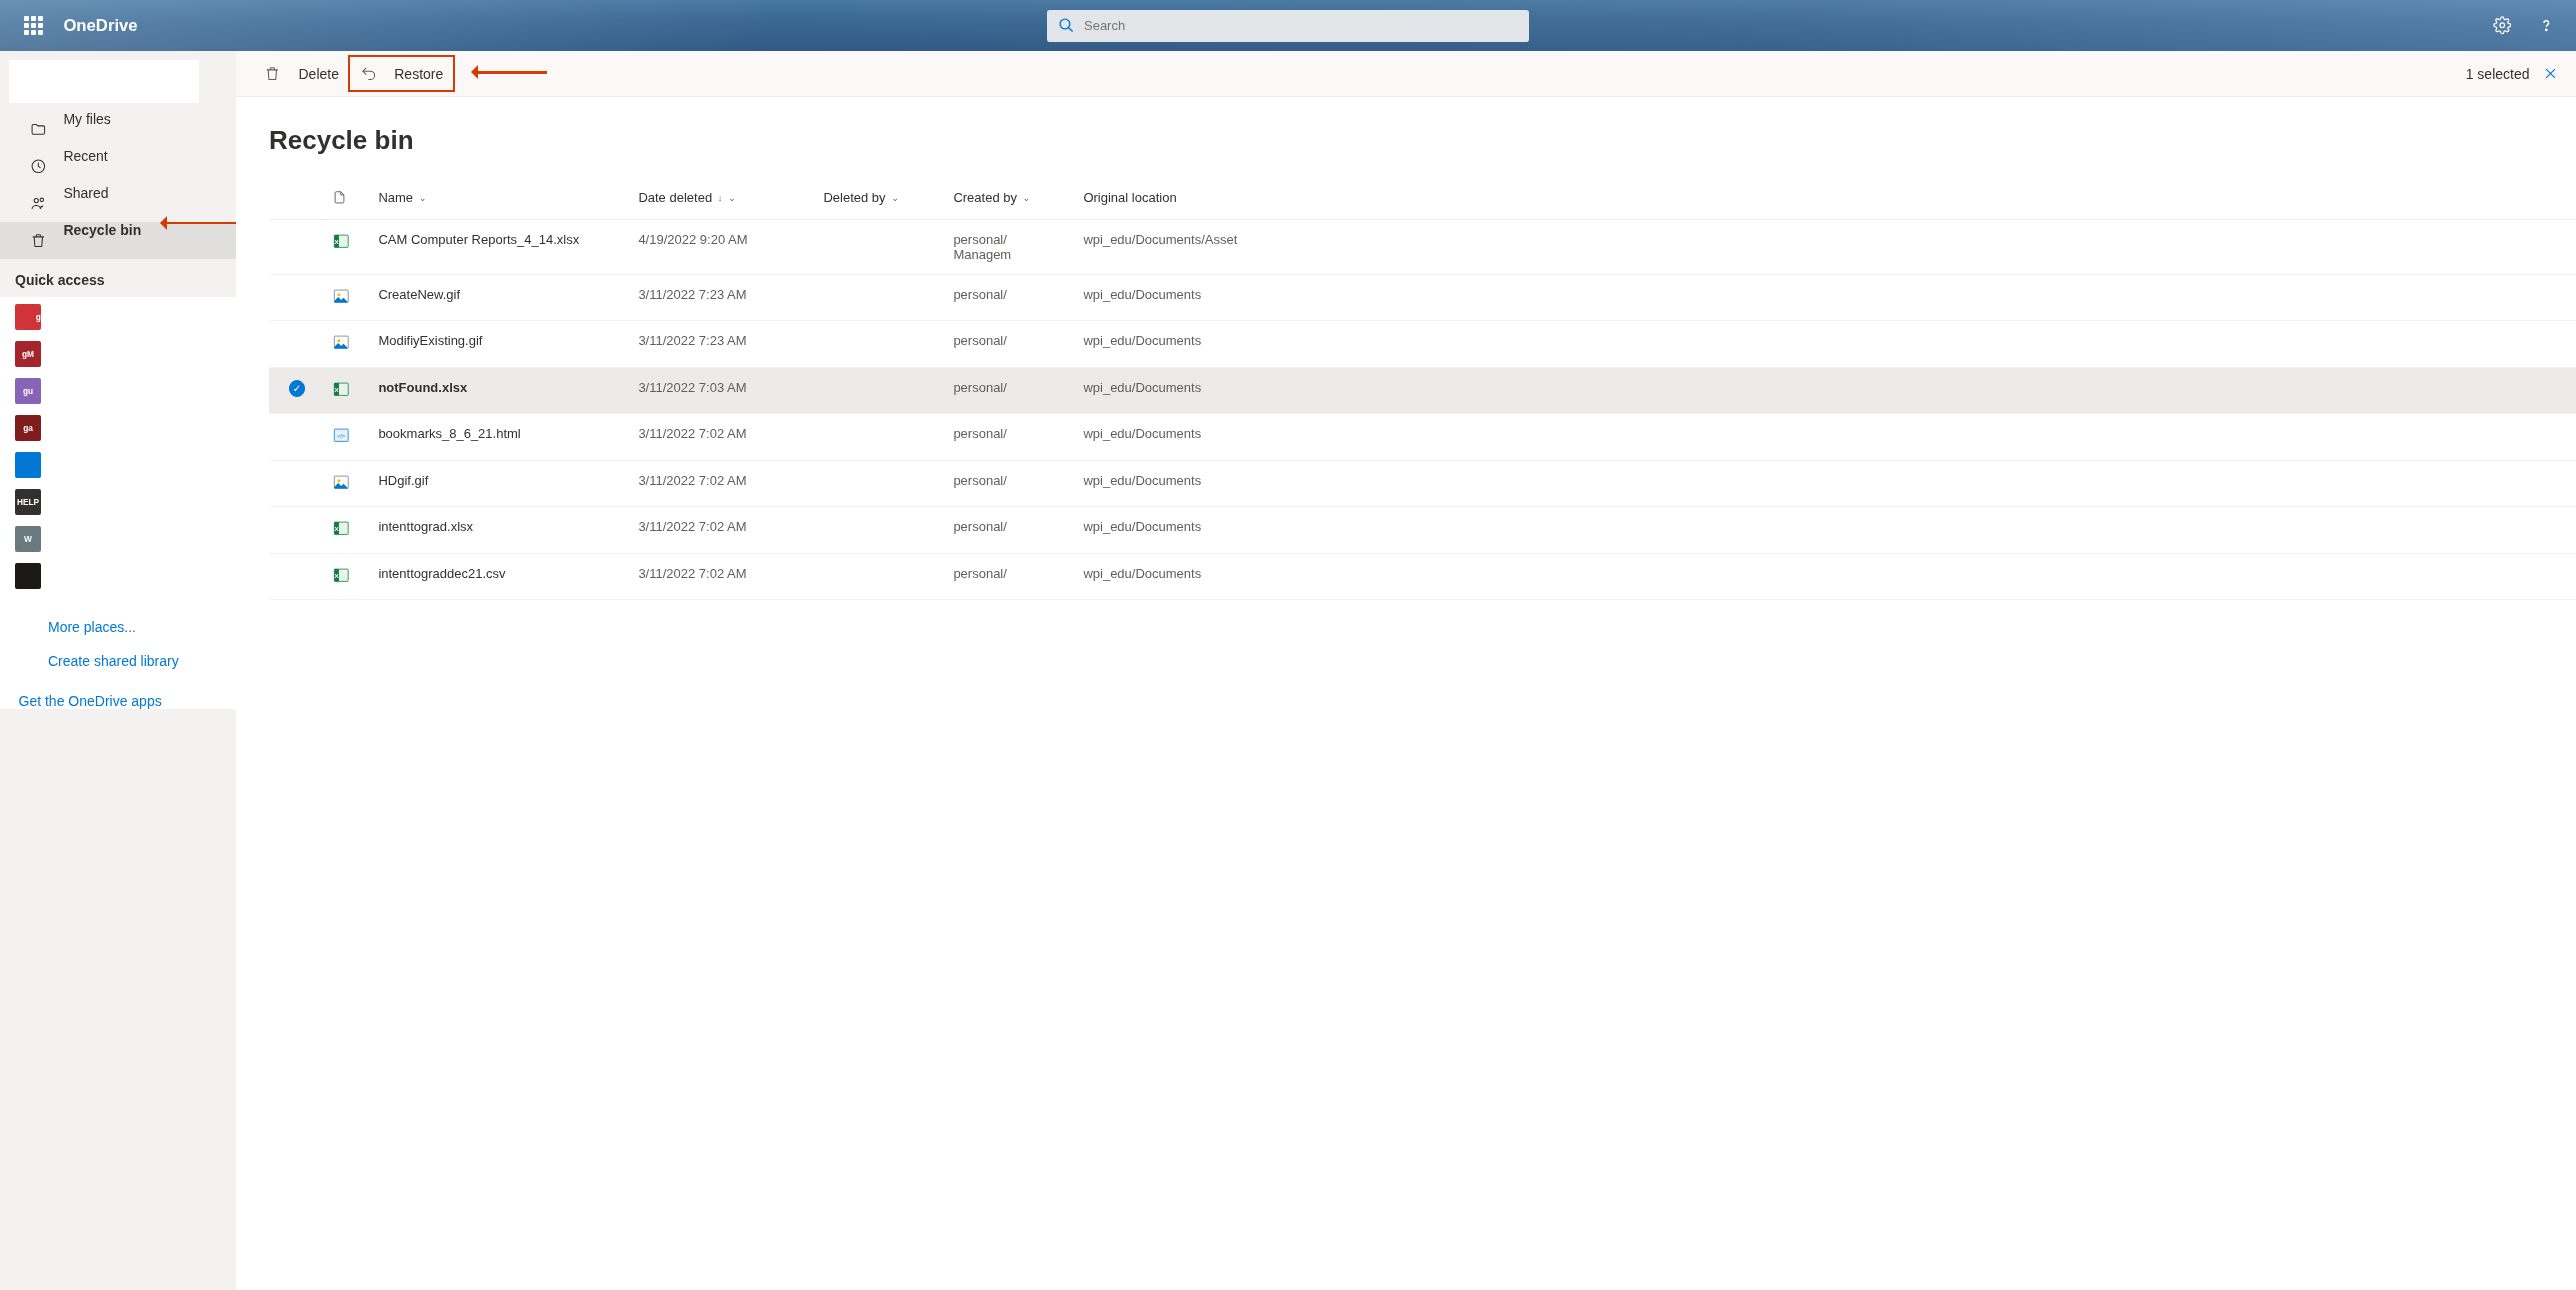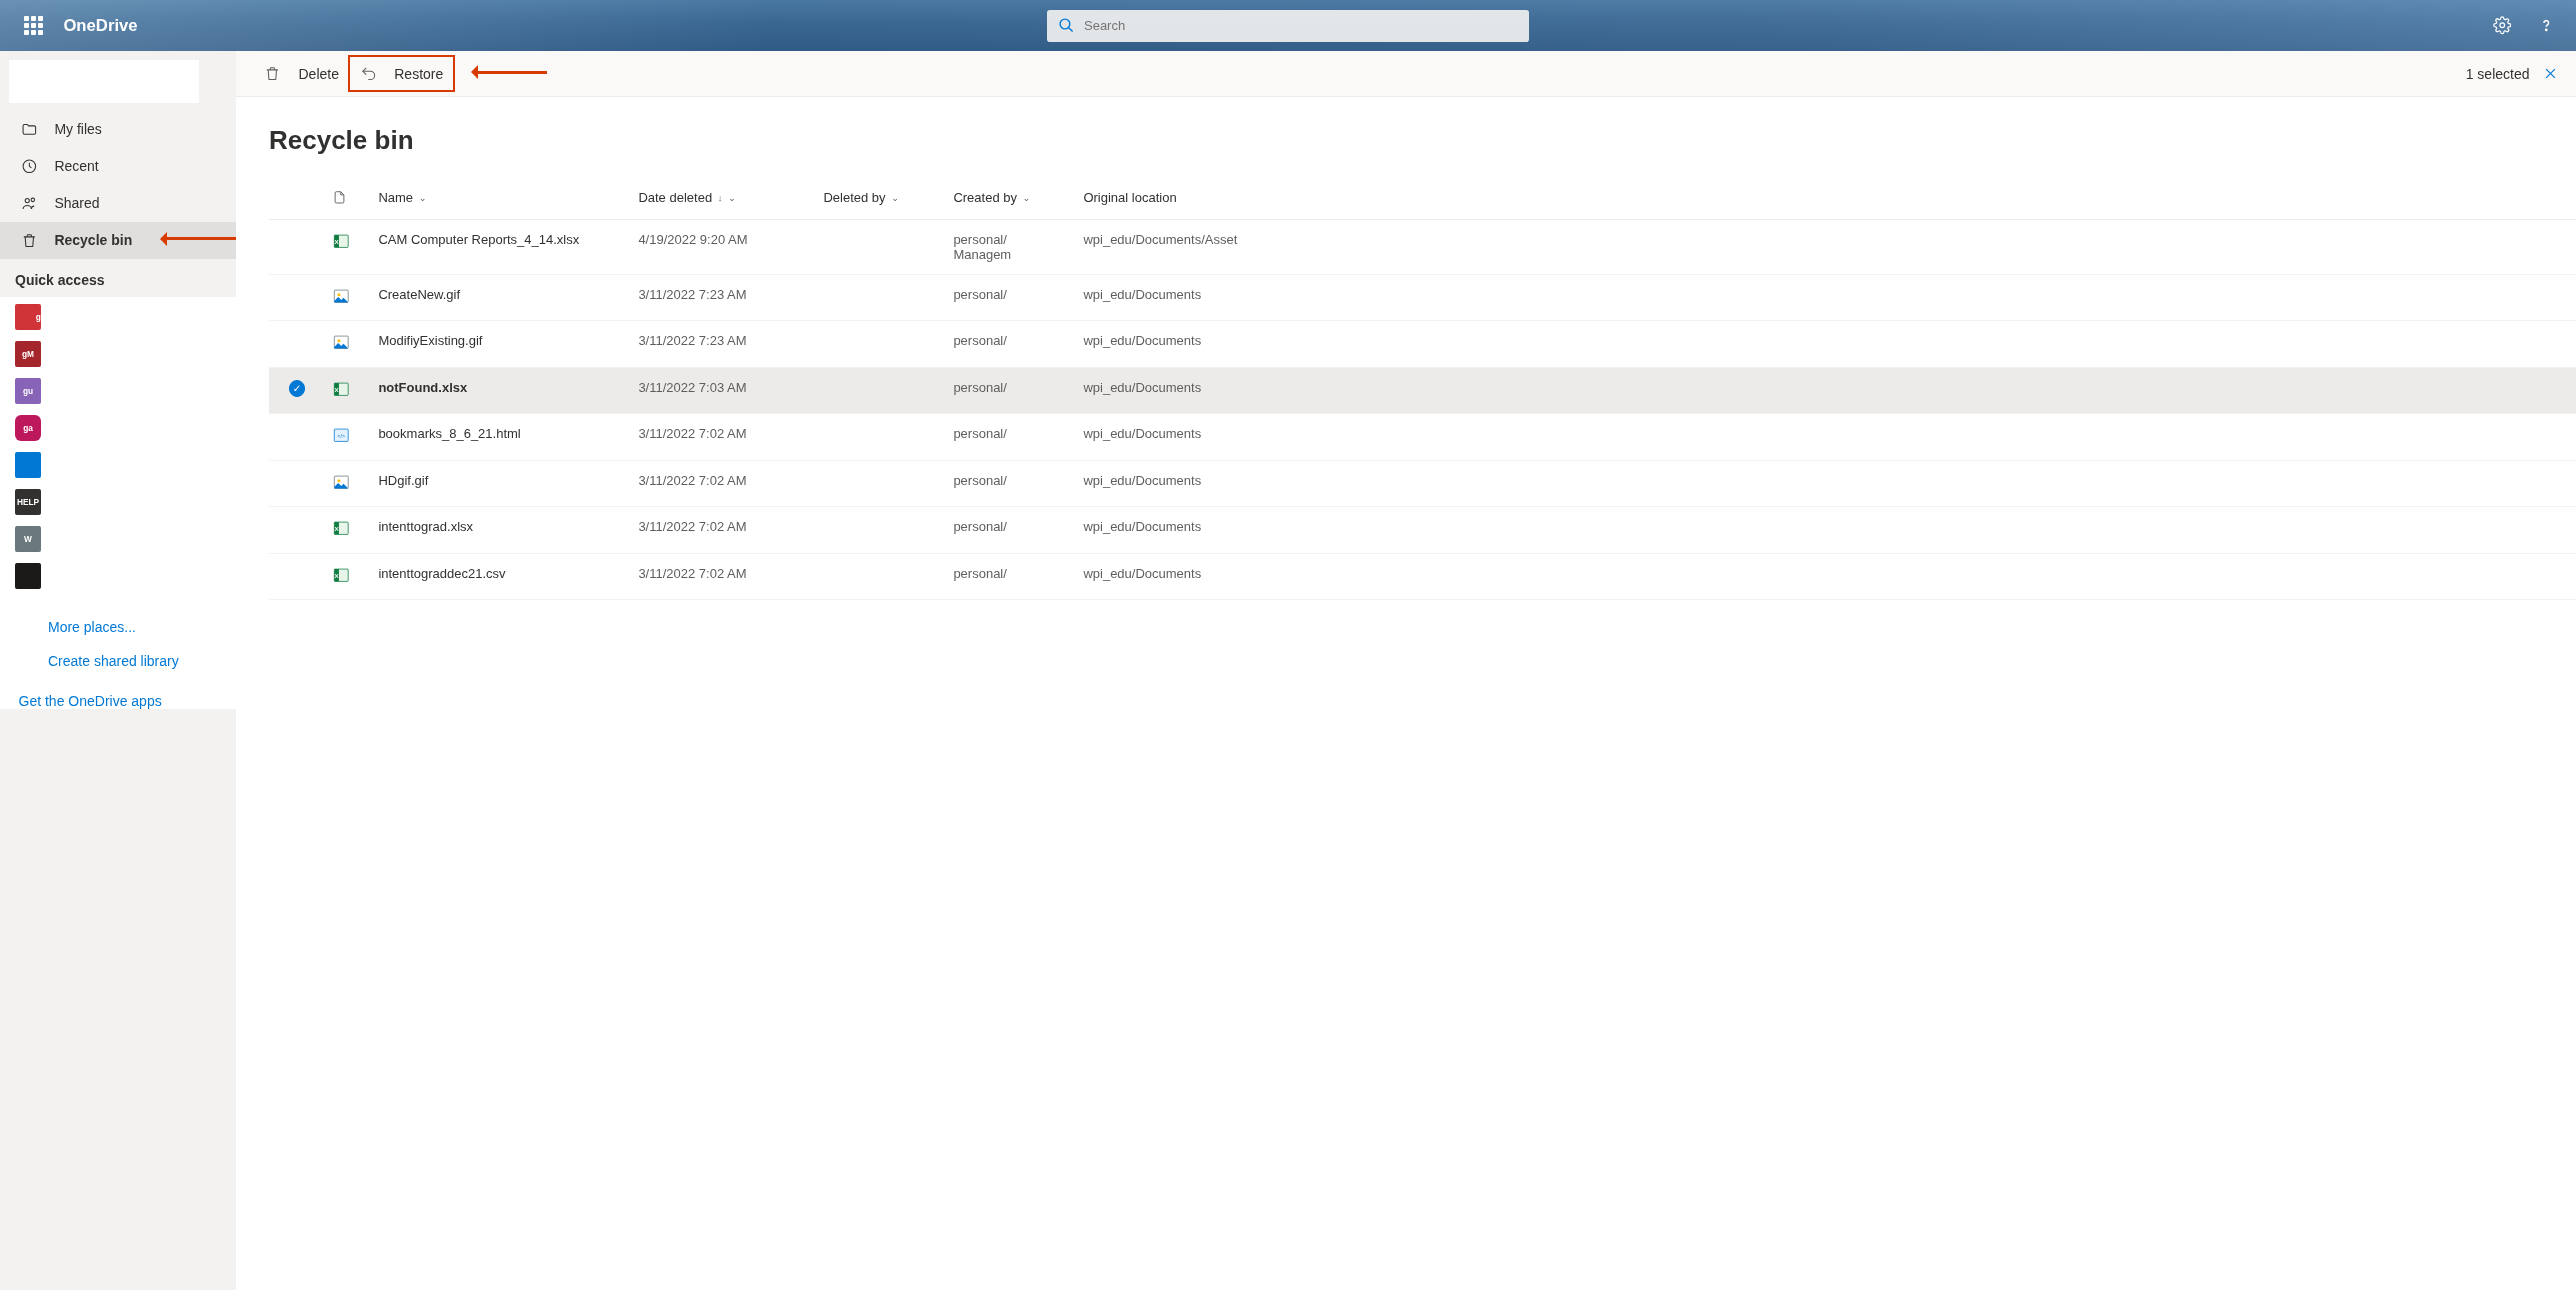--- a/index.html
+++ b/index.html
@@ -13,21 +13,21 @@
 .brand{color:#fff;font-size:16.7px;font-weight:600;margin-left:7.4px}
 .search-wrap{margin-left:auto;margin-right:auto;position:absolute;left:50%;transform:translateX(-50%);width:482px}
 .search-box{display:flex;align-items:center;background:rgba(240,240,240,.92);border-radius:2.8px;height:32px;padding:0 11px}
 .search-box input{border:none;background:transparent;outline:none;flex:1;font-size:13px;color:#616161;margin-left:9.3px}
 .header-right{margin-left:auto;display:flex;align-items:center;gap:7.4px}
 .hdr-icon{width:37px;height:37px;display:flex;align-items:center;justify-content:center;cursor:pointer;color:#fff}
 .shell{display:flex;height:calc(100vh - 51px)}
 .sidebar{width:236px;background:#f3f2f1;display:flex;flex-direction:column;padding-top:9.3px}
 .profile-box{background:#fff;height:43px;margin:0 37px 7.4px 9.3px}
 .nav-list{list-style:none}
-.nav-item{display:flex;align-items:center;height:37px;padding-left:21px;cursor:pointer;position:relative}
+.nav-item{display:flex;height:37px;padding-left:30px;cursor:pointer;position:relative}
 .nav-item.active{background:#e1dfdd;font-weight:600}
 .nav-icon{width:20.4px;display:flex;align-items:center;color:#323130}
 .nav-label{margin-left:13px;font-size:14px}
 .nav-arrow{position:absolute;right:0;width:83px;height:5.6px}
 .nav-arrow::before{content:"";position:absolute;left:0;top:-5.6px;border:7.4px solid transparent;border-right-color:#d83b01}
 .nav-arrow::after{content:"";position:absolute;left:13px;right:0;top:0;height:2.8px;background:#d83b01}
 .qa-title{font-size:14px;font-weight:600;padding:13px 15px 9.3px}
 .qa-wrap{background:#fff;padding:7.4px 0 11px 15px}
 .qa-tile{width:26px;height:26px;border-radius:1.9px;margin-bottom:11px;display:flex;align-items:center;justify-content:center;font-size:8.3px;color:#fff;font-weight:600}
 .qa-link{color:#0078d4;font-size:14px;padding:7.4px 0 0 33px;cursor:pointer}
@@ -148,21 +148,21 @@
           </span>
         <span class="nav-label">Recycle bin</span>
         <span class="nav-arrow"></span>
       </li>
     </ul>
     <div class="qa-title">Quick access</div>
     <div class="qa-wrap" id="qa-list">
         <div class="qa-tile" style="background: rgb(209, 52, 56); padding-left: 23px;">gi</div>
         <div class="qa-tile" style="background: rgb(164, 38, 44);">gM</div>
         <div class="qa-tile" style="background: rgb(135, 100, 184);">gu</div>
-        <div class="qa-tile" style="background: #be185d; border-radius: 6px;">ga</div>
+        <div class="qa-tile" style="background: #7f1d1d;">ga</div>
         <div class="qa-tile" style="background: rgb(0, 120, 212);"></div>
         <div class="qa-tile" style="background: rgb(50, 49, 48);">HELP</div>
         <div class="qa-tile" style="background: rgb(105, 121, 126);">W</div>
         <div class="qa-tile" style="background: rgb(27, 26, 25);"></div>
       </div>
     <div class="qa-wrap" style="padding-top:0">
       <div class="qa-link">More places...</div>
       <div class="qa-link" style="padding-top:18.5px">Create shared library</div>
     </div>
     <div class="footer-link">Get the OneDrive apps</div>

